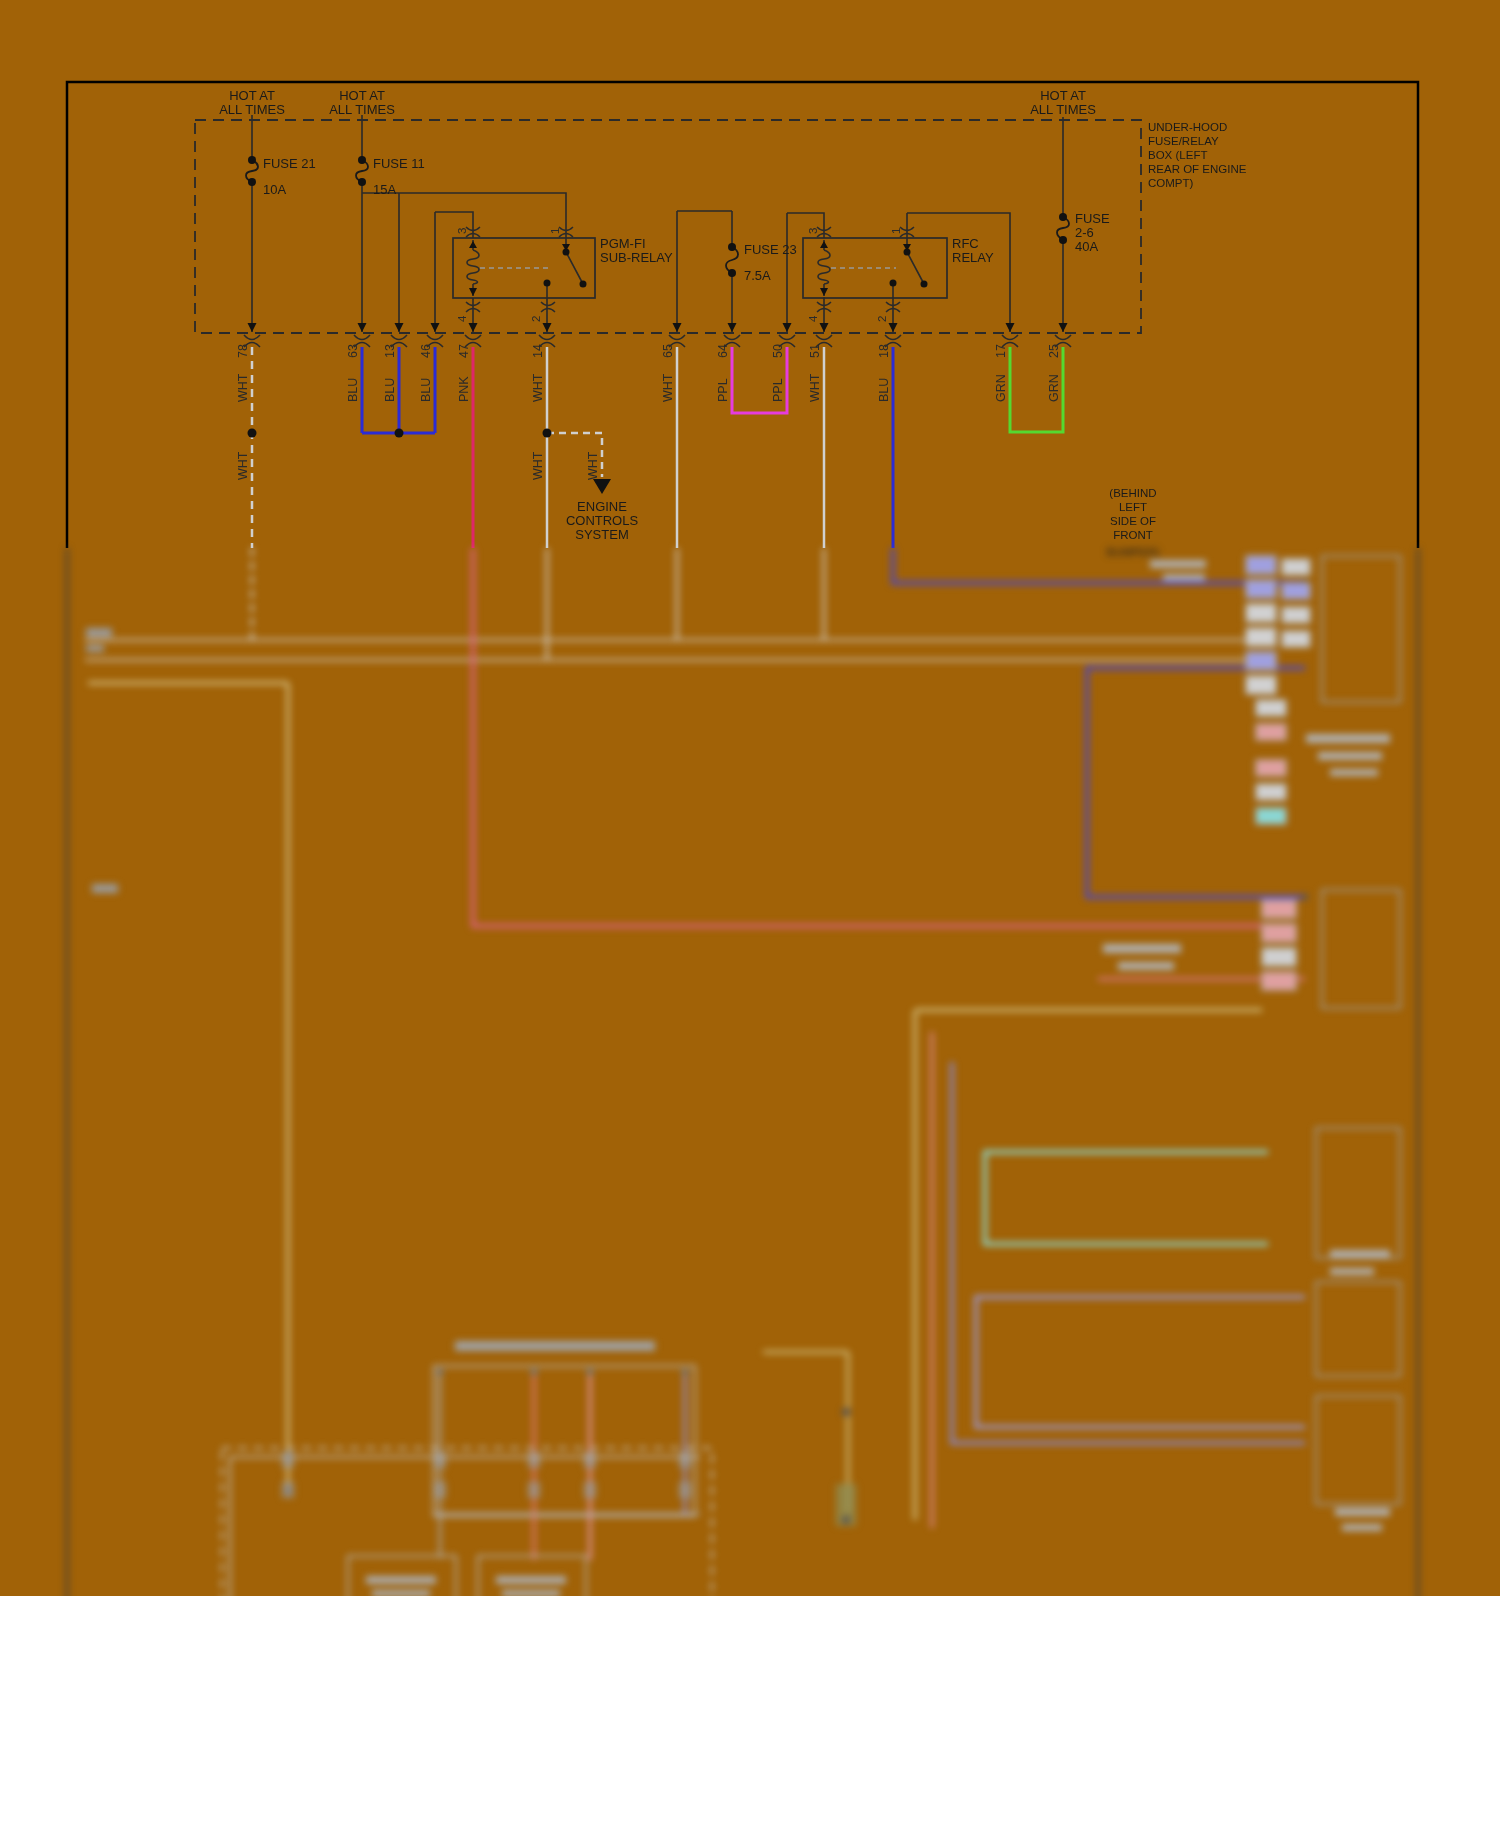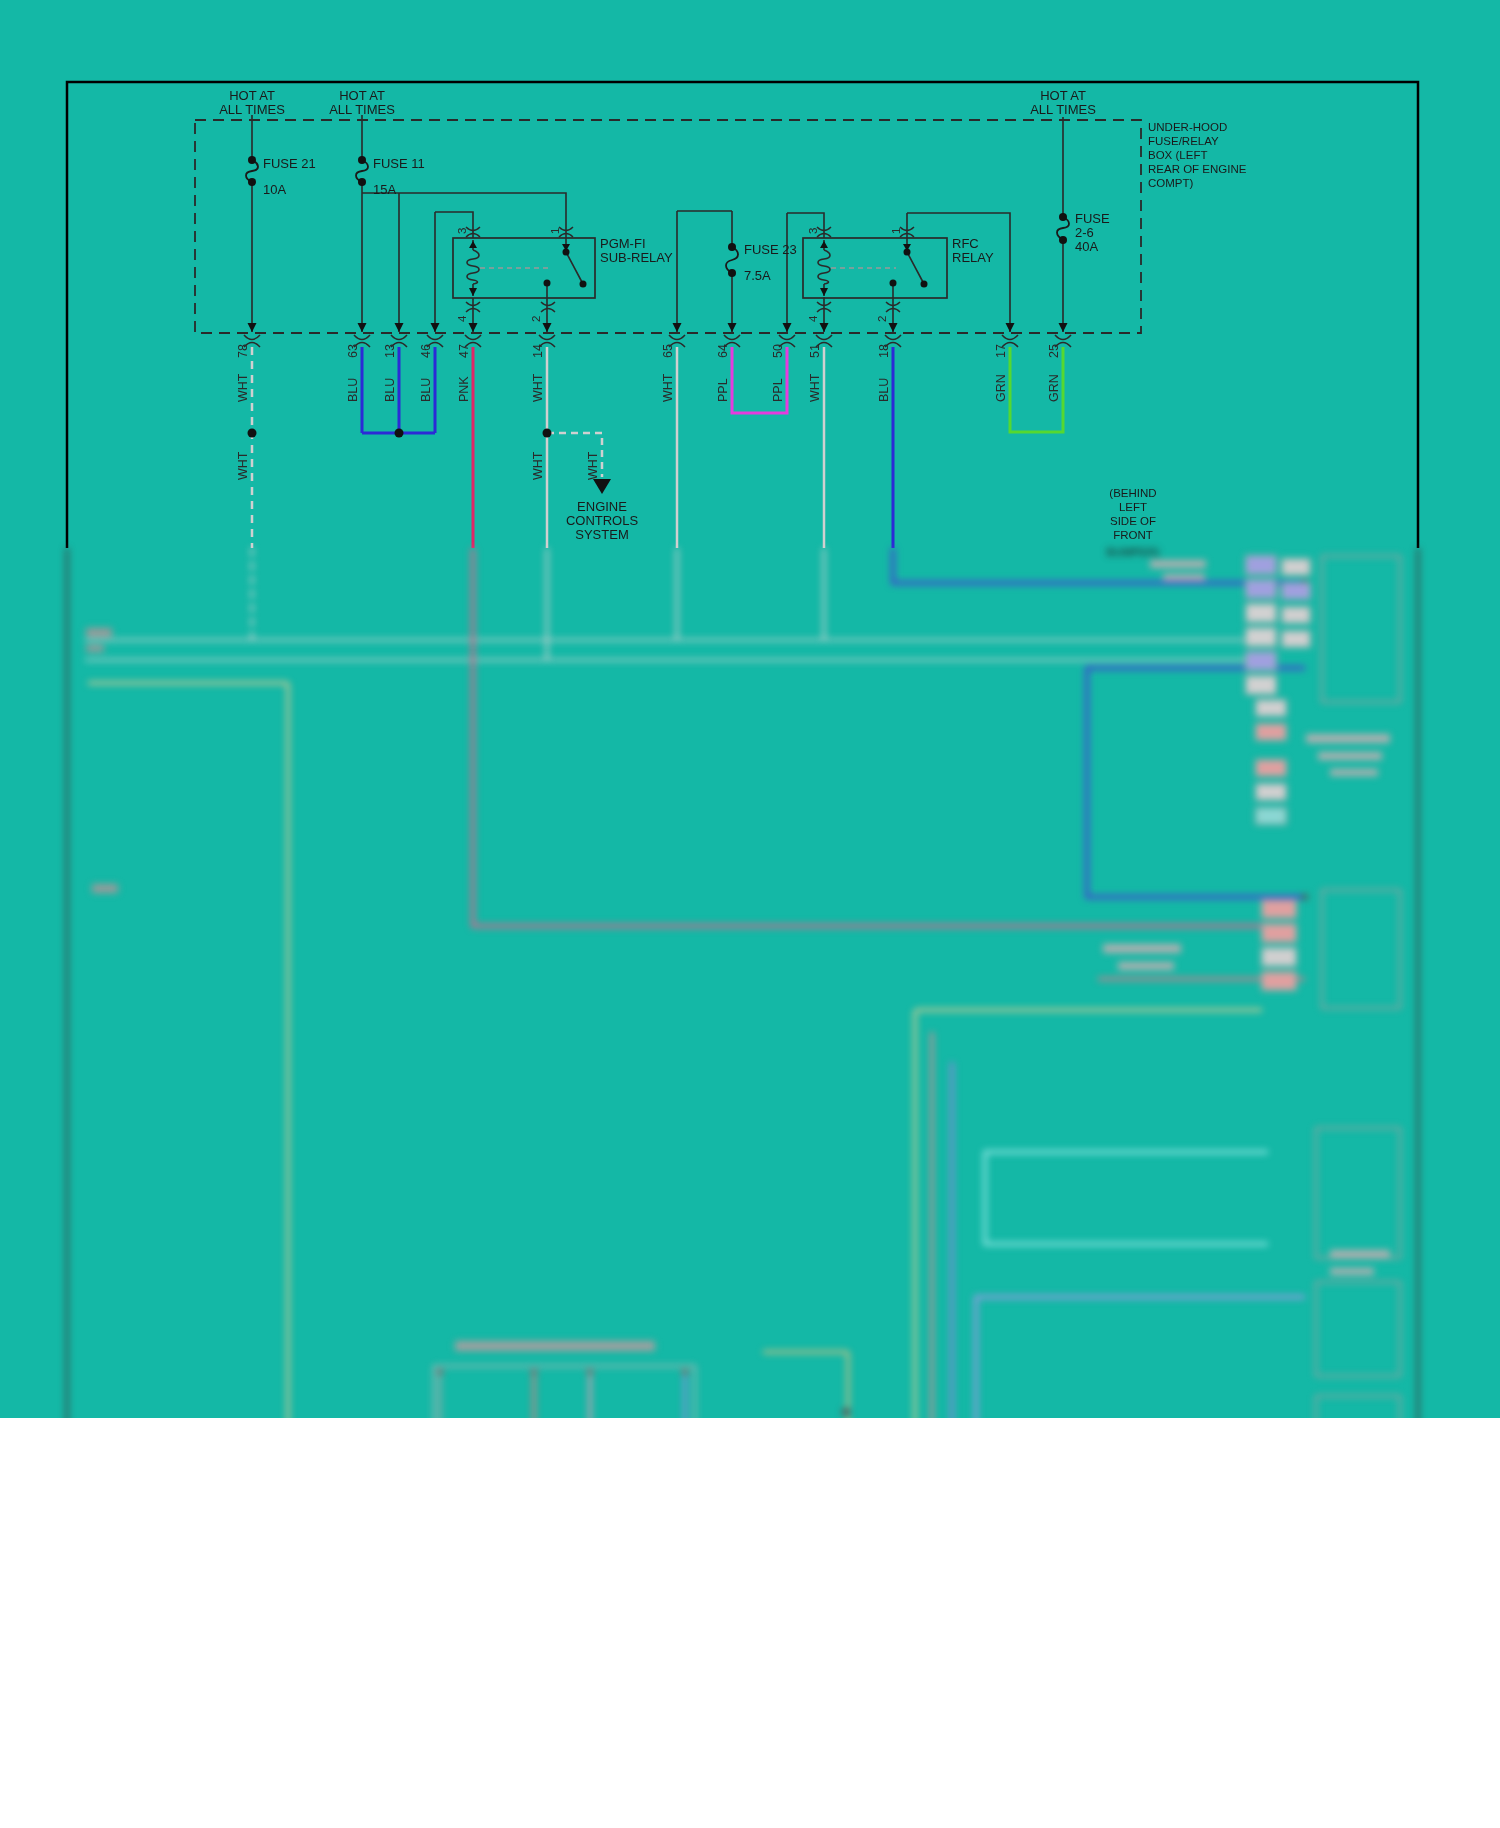--- a/index.html
+++ b/index.html
@@ -1,16 +1,16 @@
 <!DOCTYPE html>
 <html><head>
 <meta charset="utf-8">
 <style>
   html,body{margin:0;padding:0;background:#ffffff;}
-  .page{position:relative;width:1500px;height:1418px;background:#14b8a6;overflow:hidden;}
+  .page{position:relative;width:1500px;height:1596px;background:#a16207;overflow:hidden;}
   .sharp{position:absolute;top:0;left:0;}
   .blurwrap{position:absolute;top:548px;left:0;width:1500px;height:1280px;filter:blur(3.5px);}
   .lbl{font-family:"Liberation Sans", sans-serif;font-size:13px;fill:#1a1a1a;}
   .lbl-sm{font-family:"Liberation Sans", sans-serif;font-size:11.5px;fill:#1a1a1a;}
   .rot{font-family:"Liberation Sans", sans-serif;font-size:12.5px;fill:#2a2a2a;}
   .pin{font-family:"Liberation Sans", sans-serif;font-size:11.5px;fill:#2a2a2a;}
 </style>
 </head>
 <body>
 

